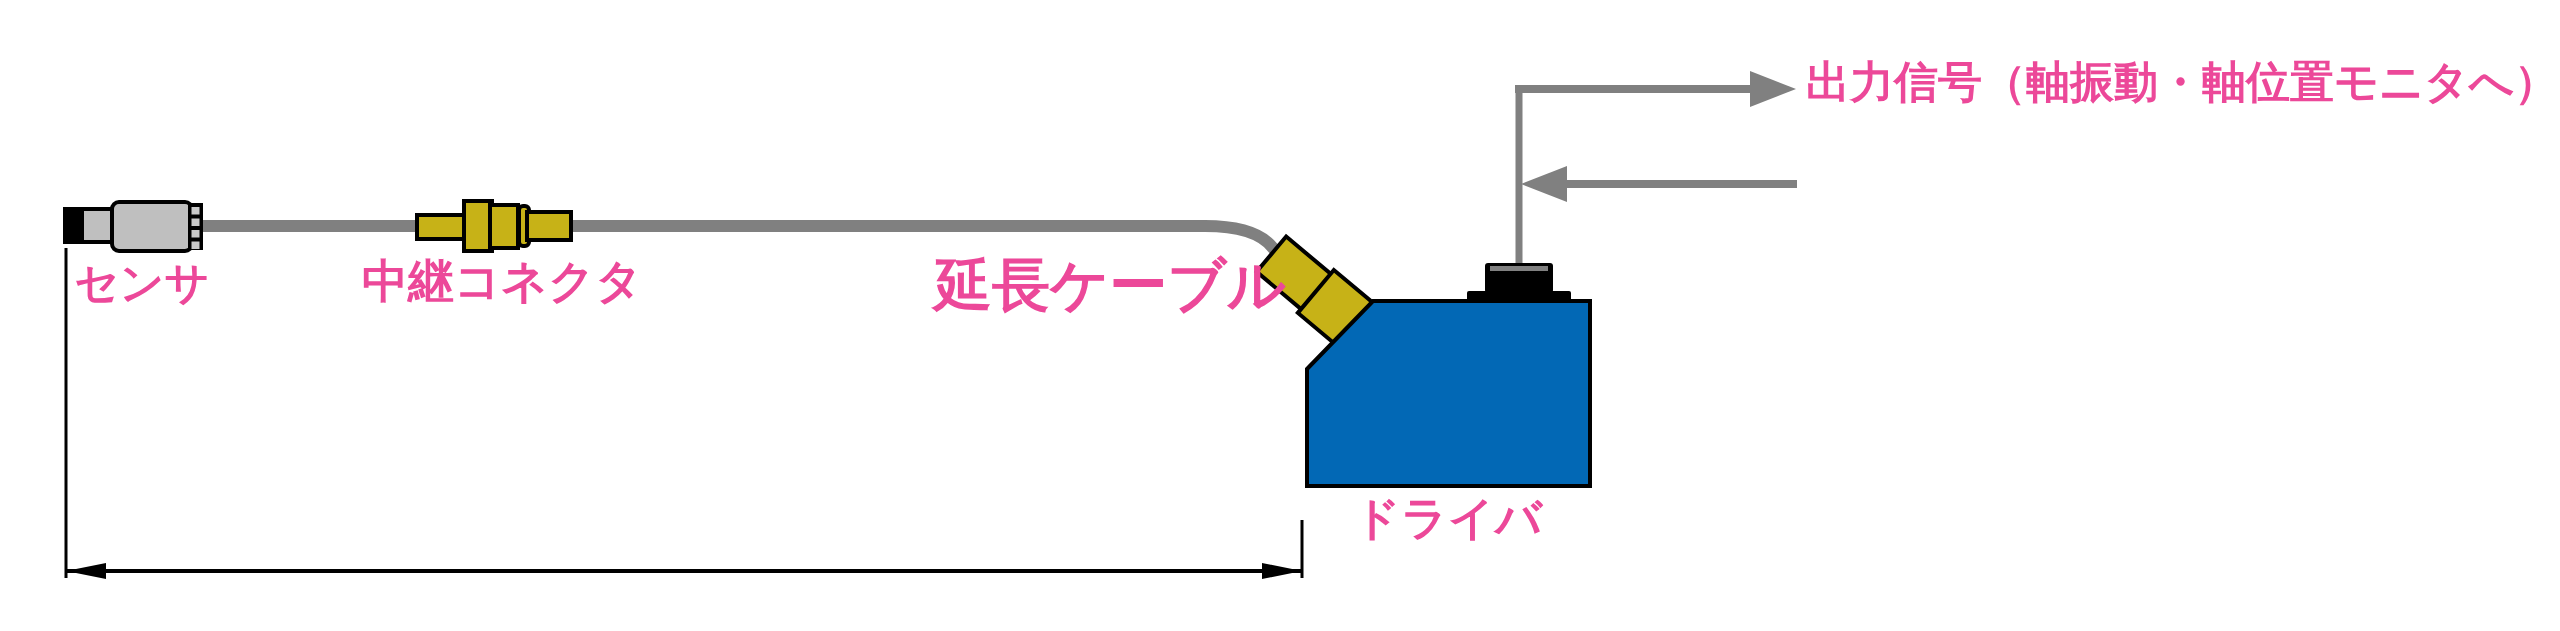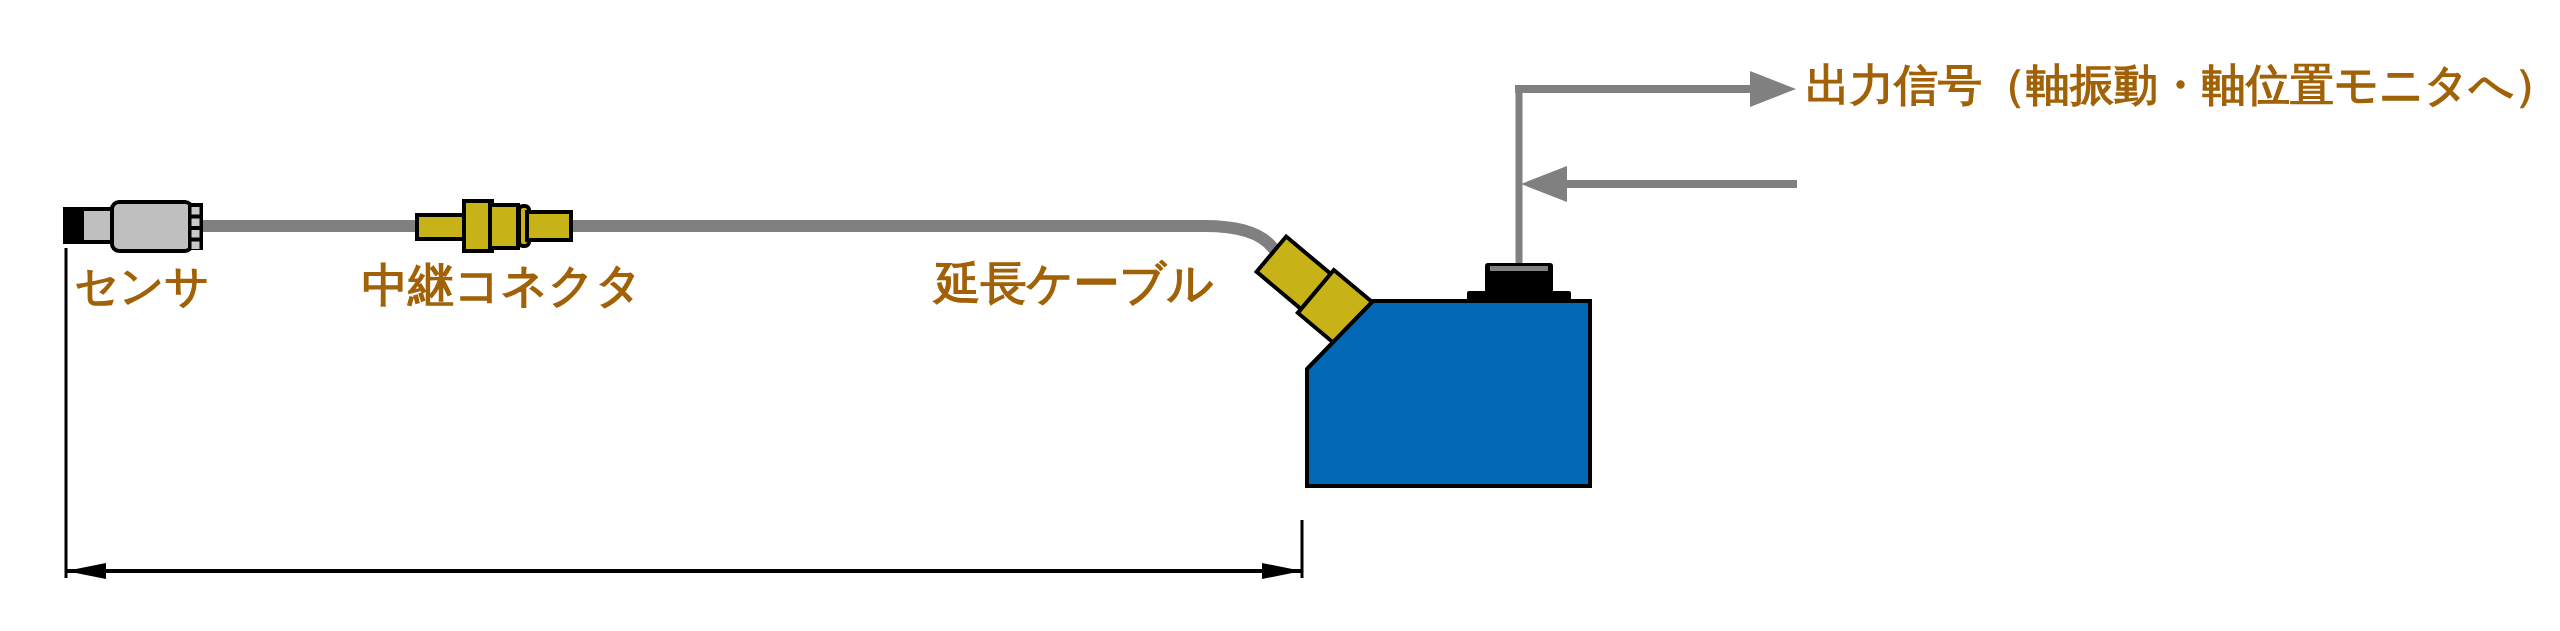--- a/index.html
+++ b/index.html
@@ -3,27 +3,27 @@
 <meta charset="utf-8">
 <style>
   html,body { margin:0; padding:0; background:#ffffff; }
   .diagram {
     position:relative; width:2560px; height:631px;
     background:#ffffff; overflow:hidden;
     font-family:"Liberation Sans", sans-serif;
   }
   .diagram svg { position:absolute; left:0; top:0; }
   .label {
-    position:absolute; font-weight:bold; color:#a16207;
+    position:absolute; font-weight:bold; color:#ec4899;
     white-space:nowrap; line-height:1.1;
-    font-family:Liberation Sans, sans-serif;
+    font-family:Liberation Mono, monospace;
   }
   .label-sensor    { left:62px;  top:262px; width:160px; text-align:center; font-size:44px; }
   .label-relay     { left:362px; top:260px; width:280px; text-align:center; font-size:46px; }
-  .label-extension { left:934px; top:258px; width:280px; text-align:center; font-size:46px; }
+  .label-extension { left:934px; top:258px; width:280px; text-align:center; font-size:58px; }
   .label-driver    { left:1328px; top:497px; width:240px; text-align:center; font-size:46px; }
   .label-syscable  { left:377px; top:494px; font-size:46px; }
   .label-output    { left:1806px; top:61px;  font-size:44px; }
   .label-power     { left:1806px; top:156px; font-size:44px; }
 </style>
 </head>
 <body>
 
 <div class="diagram">
 
@@ -79,17 +79,18 @@
       <polygon points="1521,184 1567,166 1567,202" fill="#808080"></polygon>
     </g>
   </svg>
 
   <div class="label label-sensor">センサ</div>
 
   <div class="label label-relay">中継コネクタ</div>
 
   <div class="label label-extension">延長ケーブル</div>
 
+  <div class="label label-driver">ドライバ</div>
 
 
   <div class="label label-output">出力信号（軸振動・軸位置モニタへ）</div>
 
 </div>
 
 </body></html>

